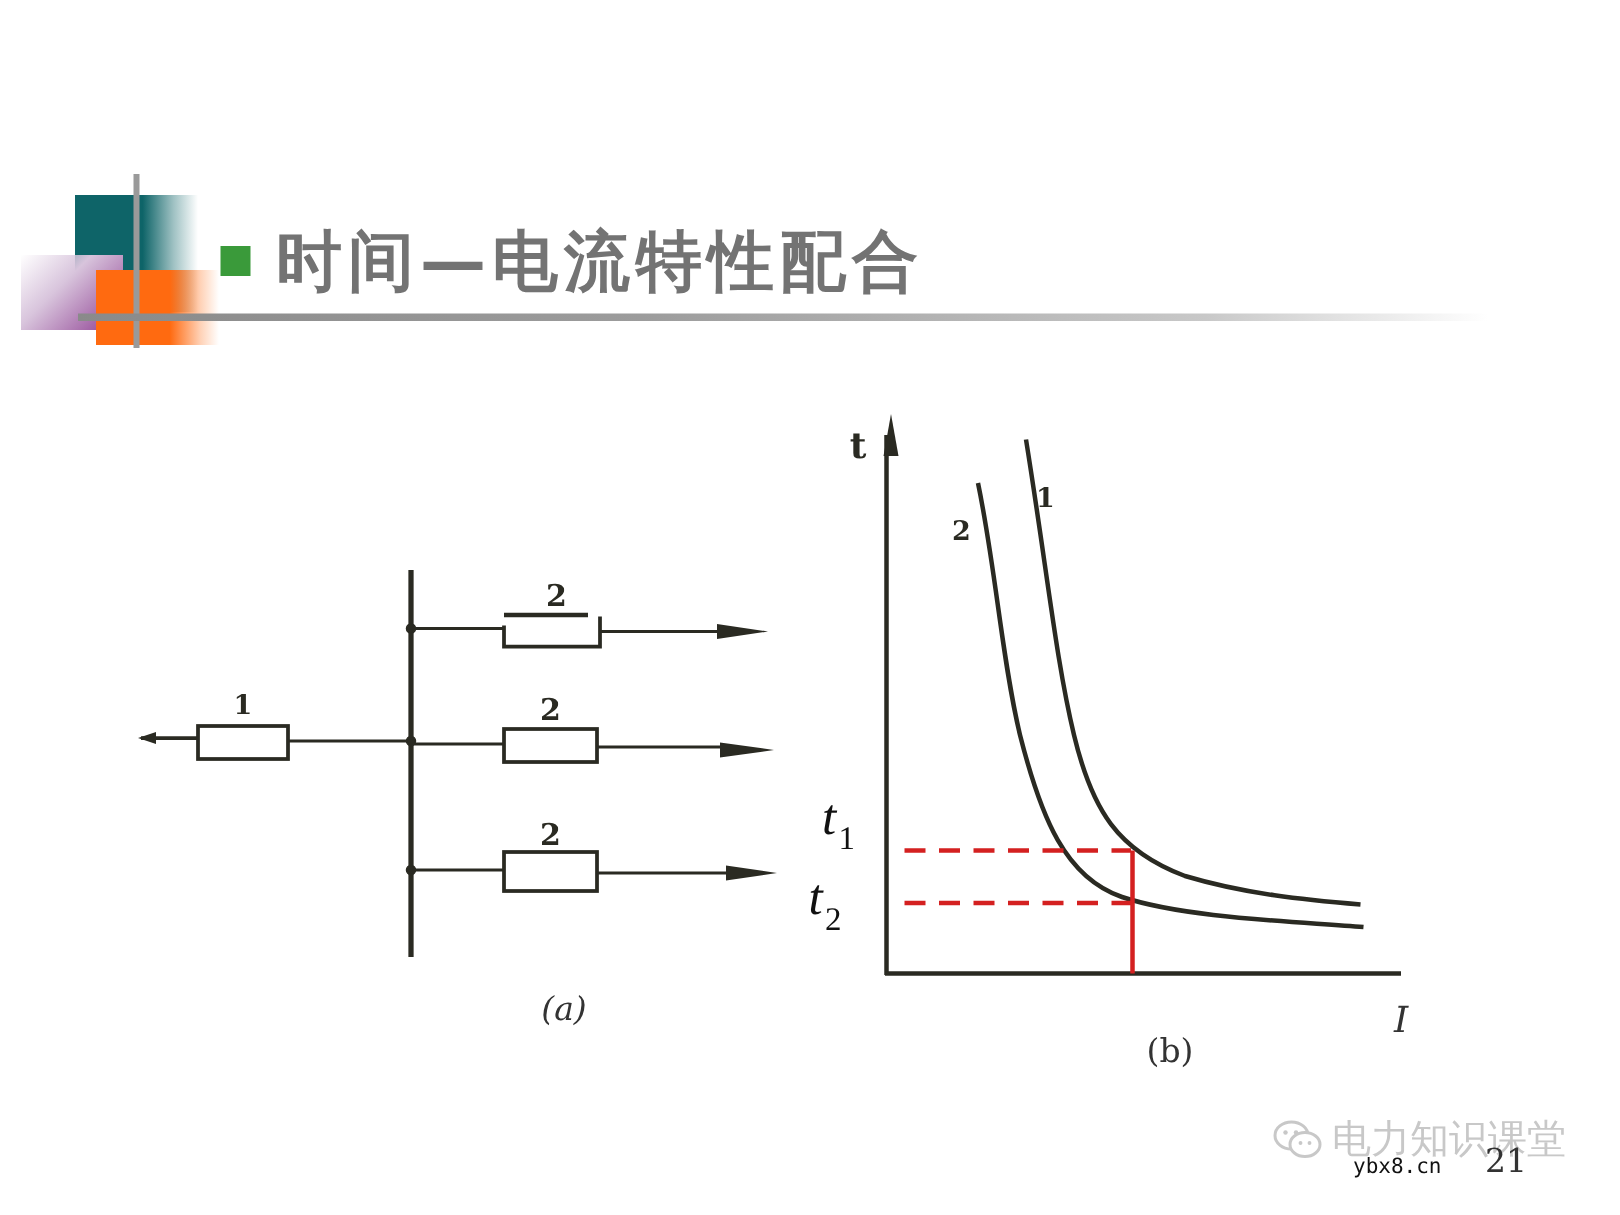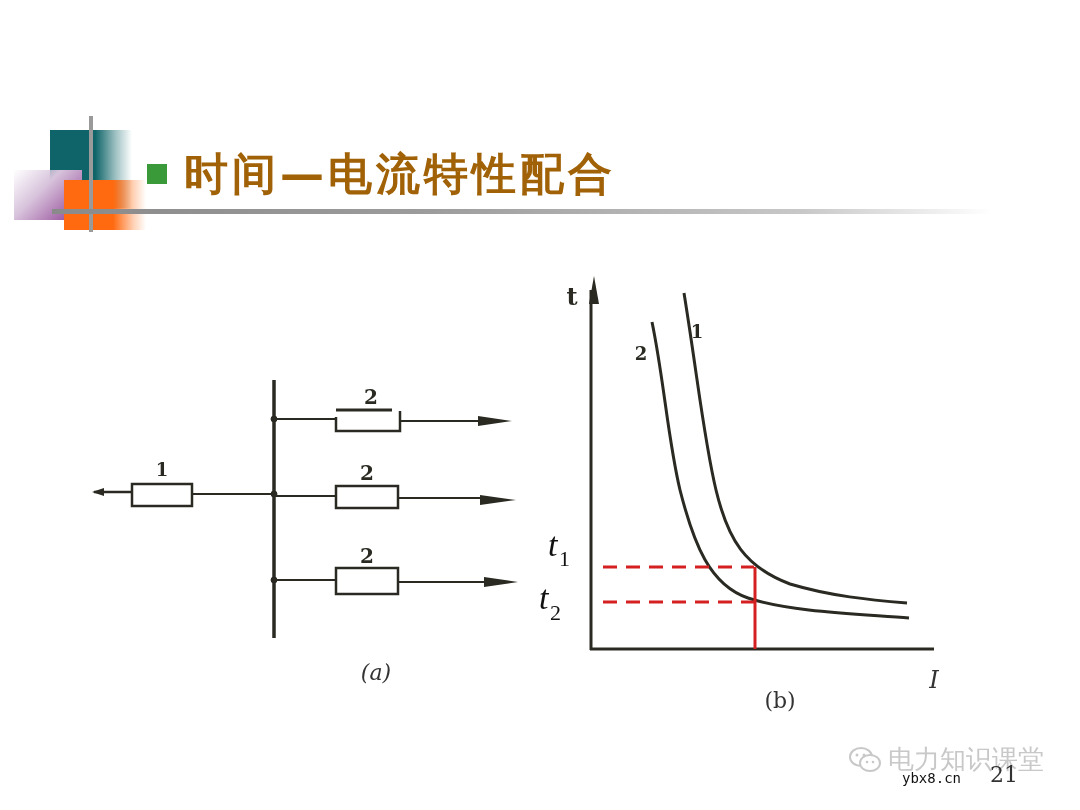--- a/index.html
+++ b/index.html
@@ -4,21 +4,21 @@
   <style>
     html, body { margin: 0; padding: 0; }
     body { width: 1080px; height: 810px; background: #ffffff; position: relative; overflow: hidden; font-family: "DejaVu Serif", serif; }
     .deco { position: absolute; }
     .deco-teal { left: 50px; top: 130px; width: 82px; height: 78px; background: linear-gradient(90deg, #0e6468 0%, #0e6468 55%, rgba(14,100,104,0.4) 80%, rgba(255,255,255,0) 100%); }
     .deco-purple { left: 14px; top: 170px; width: 68px; height: 50px; background: linear-gradient(135deg, rgba(255,255,255,0.2) 0%, #d8c4dc 40%, #8b3a8f 100%); }
     .deco-orange { left: 64px; top: 180px; width: 82px; height: 50px; background: linear-gradient(90deg, #ff6a10 0%, #ff6a10 60%, rgba(255,106,16,0.3) 85%, rgba(255,255,255,0) 100%); }
     .deco-vline { left: 89px; top: 116px; width: 4px; height: 116px; background: #9a9a9a; }
     .deco-hline { left: 52px; top: 209px; width: 940px; height: 5px; background: linear-gradient(90deg, #8a8a8a 0%, #9c9c9c 40%, #c8c8c8 80%, rgba(255,255,255,0) 100%); }
     .bullet { position: absolute; left: 147px; top: 164px; width: 20px; height: 20px; background: #3a9a3a; }
-    .title { position: absolute; left: 184px; top: 145px; font-size: 44px; font-weight: bold; color: #a16207; letter-spacing: 4px; font-family: "DejaVu Sans", sans-serif; }
+    .title { position: absolute; left: 184px; top: 145px; font-size: 44px; font-weight: bold; color: #737373; letter-spacing: 4px; font-family: "DejaVu Sans", sans-serif; }
     svg { position: absolute; left: 0; top: 0; }
     .watermark { position: absolute; left: 848px; top: 742px; display: flex; align-items: center; color: #c8c8c8; font-size: 26px; font-family: "DejaVu Sans", sans-serif; }
     .wechat-icon { width: 34px; height: 28px; margin-right: 6px; position: relative; }
     .site { position: absolute; left: 902px; top: 770px; font-family: "DejaVu Sans Mono", monospace; font-size: 14px; color: #111; }
     .pagenum { position: absolute; left: 990px; top: 762px; font-family: "DejaVu Serif", serif; font-size: 22px; color: #333; }
   </style>
 </head>
 <body>
 
 <div class="deco deco-teal"></div>

